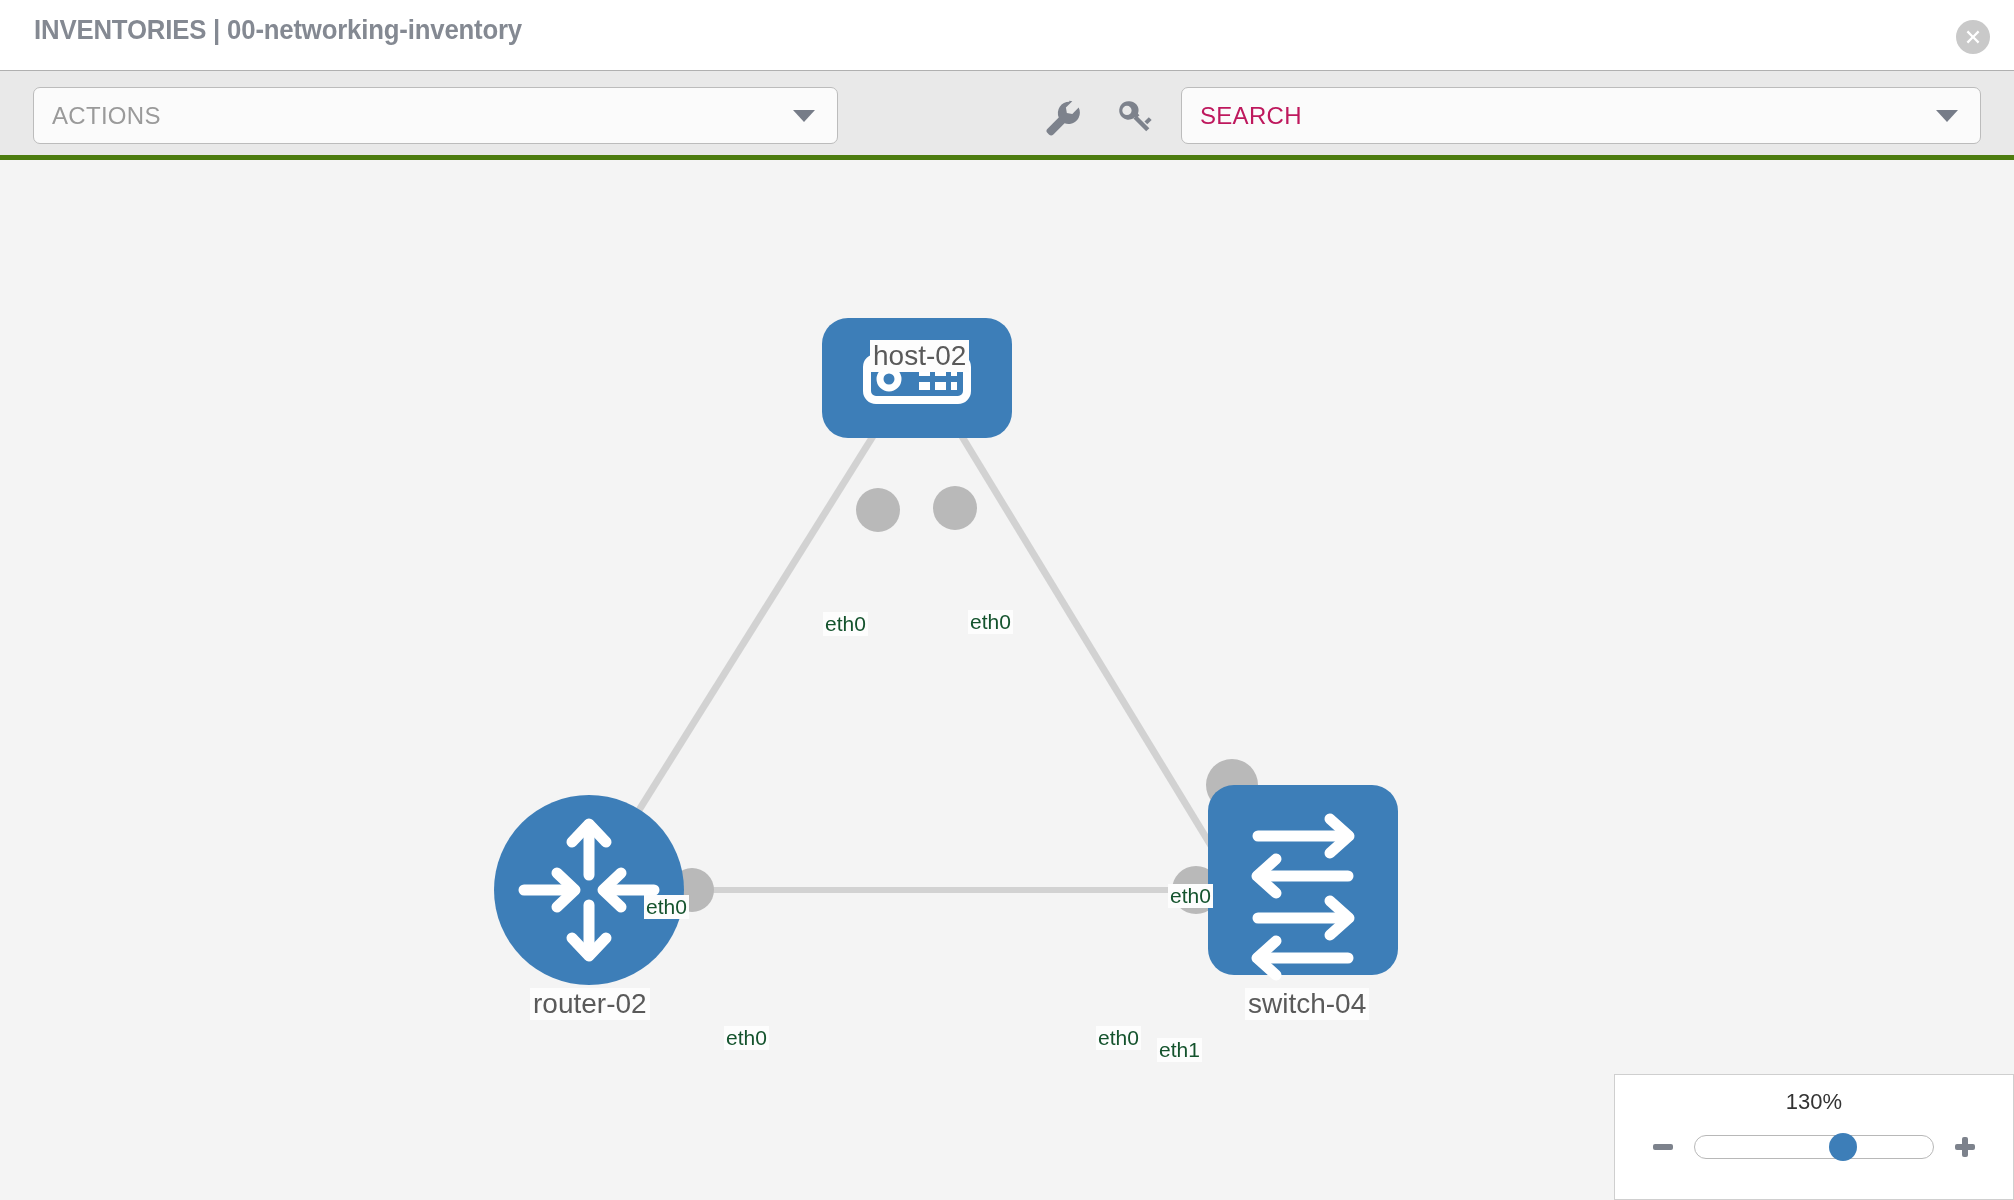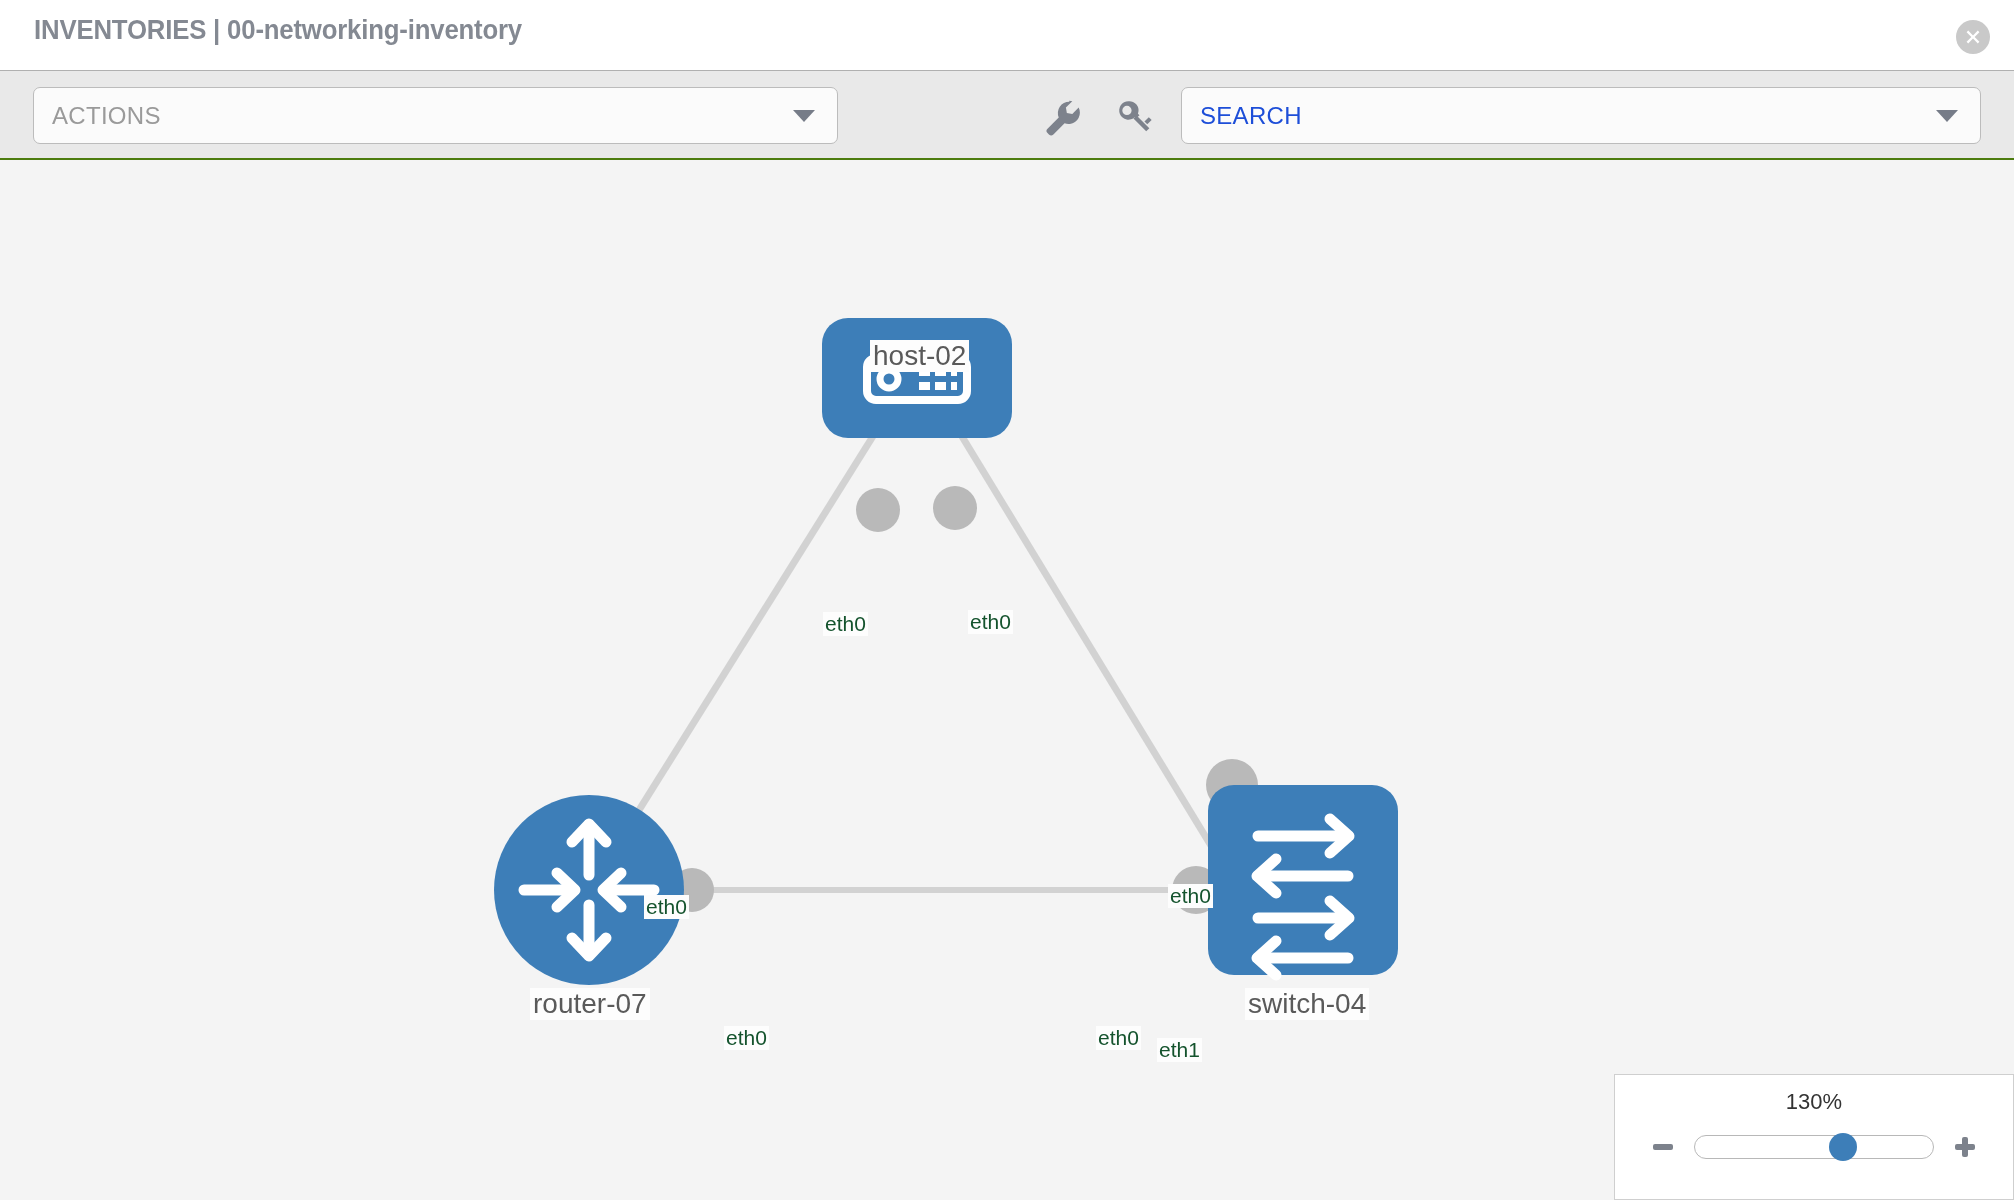--- a/index.html
+++ b/index.html
@@ -31,21 +31,21 @@
     display: flex; align-items: center; justify-content: center;
     cursor: pointer;
   }
   .close-btn svg { display: block; }
 
   
   .toolbar {
     position: absolute; left: 0; top: 70px; width: 2014px; height: 90px;
     background: #e9e9e9;
     border-top: 1px solid #b0b0b0;
-    border-bottom: 2px solid #4d7c0f;
+    border-bottom: 5px solid #4d7c0f;
   }
   .actions-select {
     position: absolute; left: 33px; top: 16px;
     width: 805px; height: 57px;
     background: #fbfbfb;
     border: 1px solid #bcbcbc; border-radius: 7px;
     display: flex; align-items: center;
     cursor: pointer;
   }
   .actions-label {
@@ -68,21 +68,21 @@
 
   .search-box {
     position: absolute; left: 1181px; top: 16px;
     width: 800px; height: 57px;
     background: #fbfbfb;
     border: 1px solid #bcbcbc; border-radius: 7px;
     display: flex; align-items: center;
     cursor: text;
   }
   .search-label {
-    margin-left: 18px; font-size: 24px; color: #1d4ed8; letter-spacing: 0.3px;
+    margin-left: 18px; font-size: 24px; color: #be185d; letter-spacing: 0.3px;
   }
 
   
   .canvas {
     position: absolute; left: 0; top: 160px;
     width: 2014px; height: 1040px;
     background: #f4f4f4;
     overflow: hidden;
   }
   .graph-svg { position: absolute; left: 0; top: 0; }
@@ -241,21 +241,21 @@
           <line x1="1348" y1="798" x2="1258" y2="798"></line>
           <polyline points="1276,781 1257,798 1276,815"></polyline>
         </g>
       </g>
     </svg>
 
     <div class="node-label" style="left:870px; top:180px;">
       <span>host-02</span>
     </div>
     <div class="node-label" style="left:530px; top:828px;">
-      <span>router-07</span>
+      <span>router-02</span>
     </div>
     <div class="node-label" style="left:1245px; top:828px;">
       <span>switch-04</span>
     </div>
 
     <div class="iface-label" style="left:823px; top:452px;">eth0</div>
     <div class="iface-label" style="left:968px; top:450px;">eth0</div>
     <div class="iface-label" style="left:644px; top:735px;">eth0</div>
     <div class="iface-label" style="left:1168px; top:724px;">eth0</div>
     <div class="iface-label" style="left:724px; top:866px;">eth0</div>

